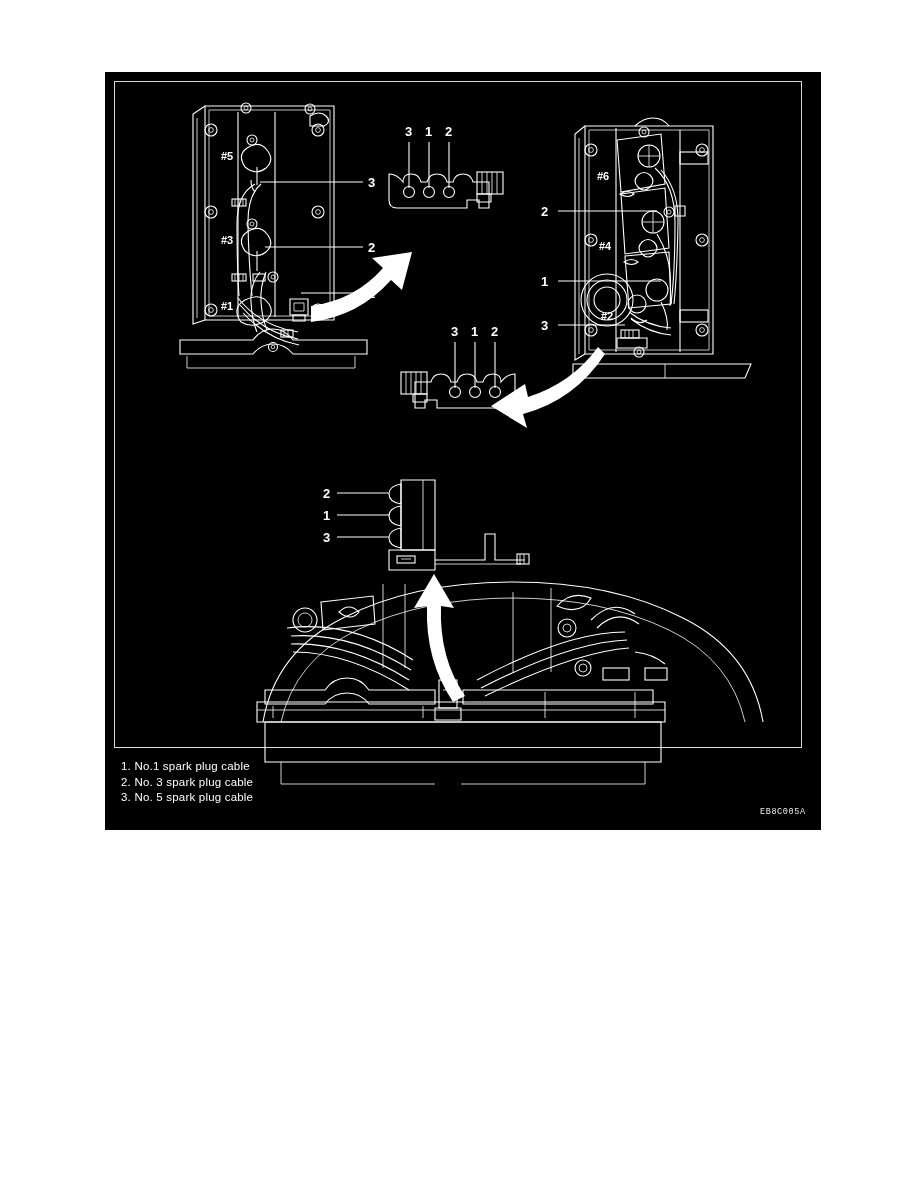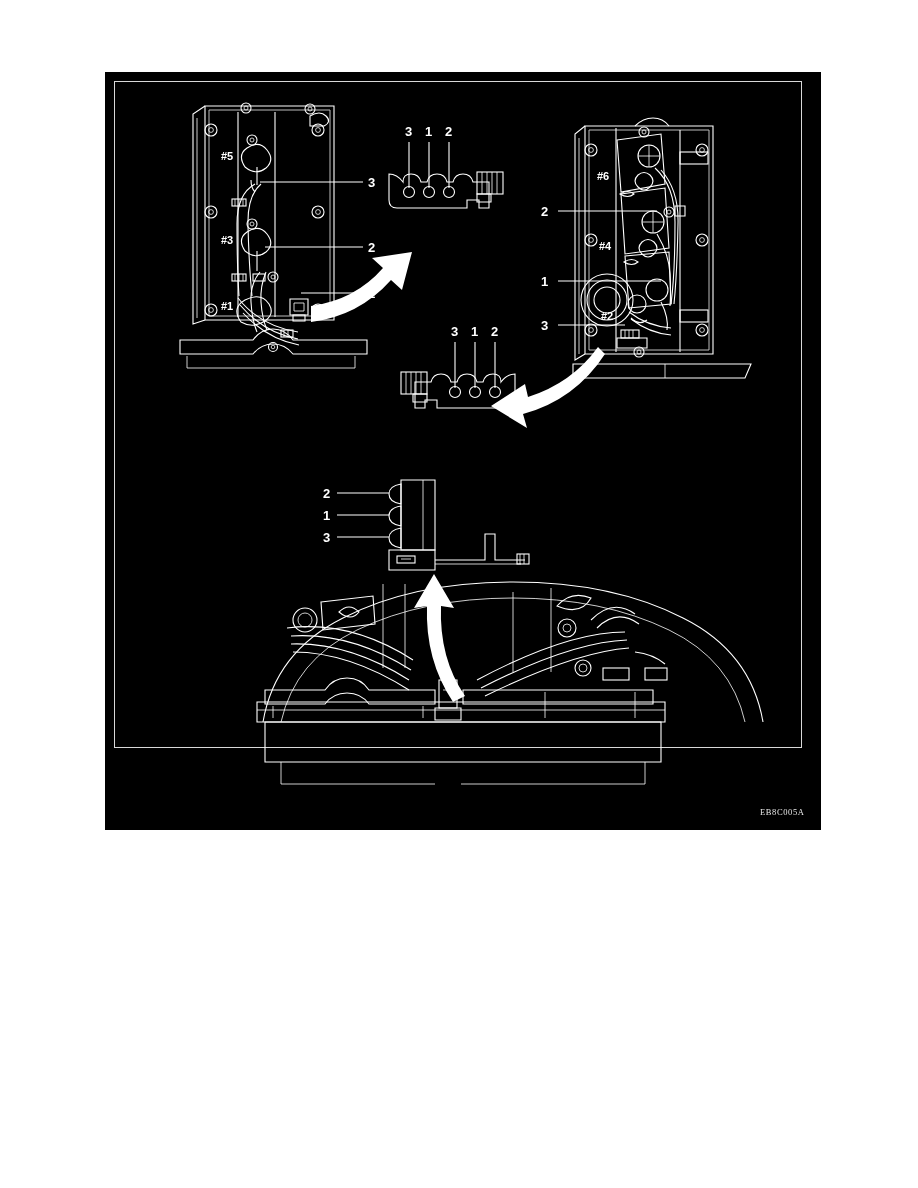--- a/index.html
+++ b/index.html
@@ -59,21 +59,21 @@
     white-space: nowrap;
   }
   
   #figure-id {
     position: absolute;
     left: 655px;
     top: 735px;
     color: #e8e8e8;
     font-size: 8.5px;
     letter-spacing: 0.6px;
-    font-family: Liberation Serif, serif;
+    font-family: Liberation Mono, monospace;
   }
   
 </style>
 </head>
 <body>
 
 <div id="page">
 
   <div id="figure-panel">
 
@@ -409,17 +409,22 @@
       </g>
 
       <g>
         <path class="arw" d="M348 630
                               q-28 -42 -26 -96
                               l-13 2 l20 -34 l20 34 l-13 -2
                               q-2 52 24 90 z"></path>
       </g>
     </svg>
 
+    <div id="legend">
+      <div class="legend-line">1. No.1 spark plug cable</div>
+      <div class="legend-line">2. No. 3 spark plug cable</div>
+      <div class="legend-line">3. No. 5 spark plug cable</div>
+    </div>
 
     <div id="figure-id">EB8C005A</div>
 
   </div>
 </div>
 
 </body></html>

